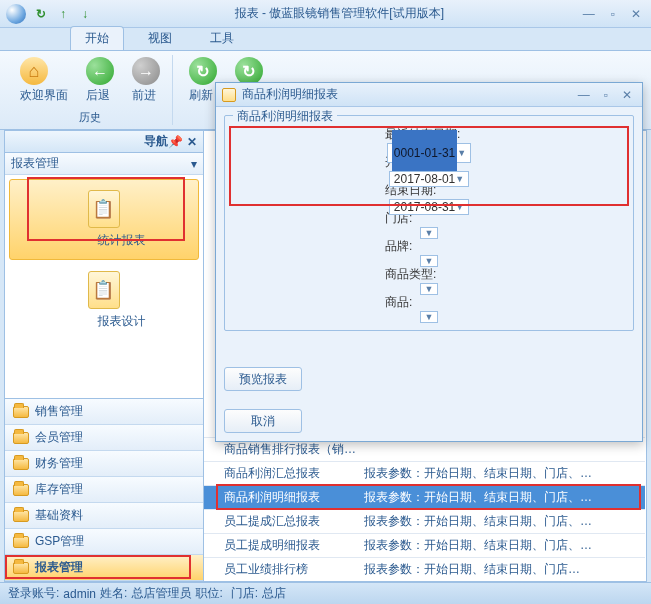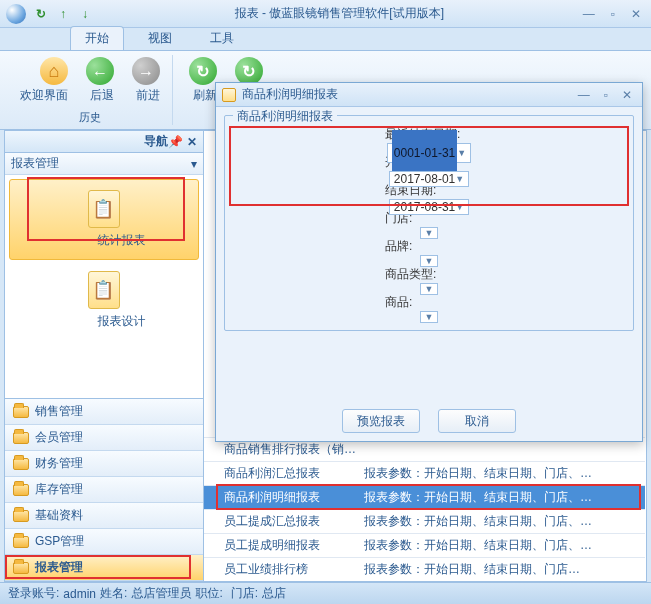--- a/index.html
+++ b/index.html
@@ -17,21 +17,21 @@
 
 .ribbon-tabs { height: 22px; background: #d6e7f7; display: flex; align-items: flex-end; padding-left: 70px; gap: 10px; }
 .ribbon-tabs .tab { padding: 3px 14px; color: #2b5a8f; cursor: pointer; border-radius: 4px 4px 0 0; }
 .ribbon-tabs .tab.active { background: #eaf2fb; border: 1px solid #9ec0e4; border-bottom: none; }
 
 
 .ribbon { height: 80px; background: linear-gradient(#f4f9fe,#dceaf8); border-top: 1px solid #9ec0e4; border-bottom: 1px solid #9ec0e4; display: flex; padding: 4px 8px; gap: 4px; }
 .ribbon .group { display: flex; flex-direction: column; align-items: center; padding: 0 8px; border-right: 1px solid #c4d9ef; }
 .ribbon .group:last-child { border-right: none; }
 .ribbon .btns { display: flex; gap: 10px; flex: 1; align-items: flex-start; }
-.ribbon .rbtn { display: flex; flex-direction: column; align-items: flex-end; gap: 2px; cursor: pointer; padding: 2px 4px; }
+.ribbon .rbtn { display: flex; flex-direction: column; align-items: flex-start; gap: 2px; cursor: pointer; padding: 2px 4px; }
 .ribbon .rbtn .ico { width: 28px; height: 28px; border-radius: 50%; display: flex; align-items: center; justify-content: center; color: #fff; font-size: 16px; font-weight: bold; }
 .ico.home { background: linear-gradient(#ffe6a8,#f5b940); border-radius: 4px; }
 .ico.home::before { content:"⌂"; color:#c77b12; font-size:18px; }
 .ico.back { background: radial-gradient(circle at 30% 30%, #9be09b, #2fa82f); }
 .ico.back::before { content:"←"; }
 .ico.fwd { background: radial-gradient(circle at 30% 30%, #cfcfcf, #8a8a8a); }
 .ico.fwd::before { content:"→"; }
 .ico.refresh { background: radial-gradient(circle at 30% 30%, #9be09b, #2fa82f); }
 .ico.refresh::before { content:"↻"; }
 .ribbon .rbtn span.lbl { color: #2b5a8f; }
@@ -84,21 +84,21 @@
 .dlg-body { flex: 1; padding: 8px; }
 .fieldset { border: 1px solid #9ec0e4; border-radius: 2px; padding: 10px 8px 8px; background: #eaf2fb; position: relative; }
 .fieldset .legend { position: absolute; top: -8px; left: 8px; background: #eaf2fb; padding: 0 4px; color: #2b5a8f; }
 .hl-fields { position: absolute; border: 2px solid #e03030; pointer-events: none; z-index: 5; }
 .frow { display: flex; align-items: center; height: 24px; margin-bottom: 4px; flex-direction: column; }
 .frow label { width: 88px; color: #333; text-align: left; }
 .frow .combo { flex: 1; height: 20px; border: 1px solid #9ec0e4; background: #fff; display: flex; align-items: center; padding: 0 4px; position: relative; cursor: pointer; }
 .frow .combo .val { flex: 1; color: #333; }
 .frow .combo .val.sel { background: #3a74c4; color: #0f172a; padding: 16px 2px; }
 .frow .combo .arr { color: #5a7fa8; font-size: 9px; }
-.dlg-buttons { display: flex; justify-content: center; gap: 18px; padding: 8px; }
+.dlg-buttons { display: flex; justify-content: flex-start; gap: 18px; padding: 8px; flex-direction: column; }
 .dlg-buttons button { width: 78px; height: 24px; background: linear-gradient(#fdfdfd,#e6eef7); border: 1px solid #9ec0e4; border-radius: 3px; color: #2b5a8f; cursor: pointer; }
 </style>
 </head>
 <body>
 
 <div class="titlebar">
   <div class="orb"></div>
   <div class="qat">
     <span>↻</span>
     <span>↑</span>

